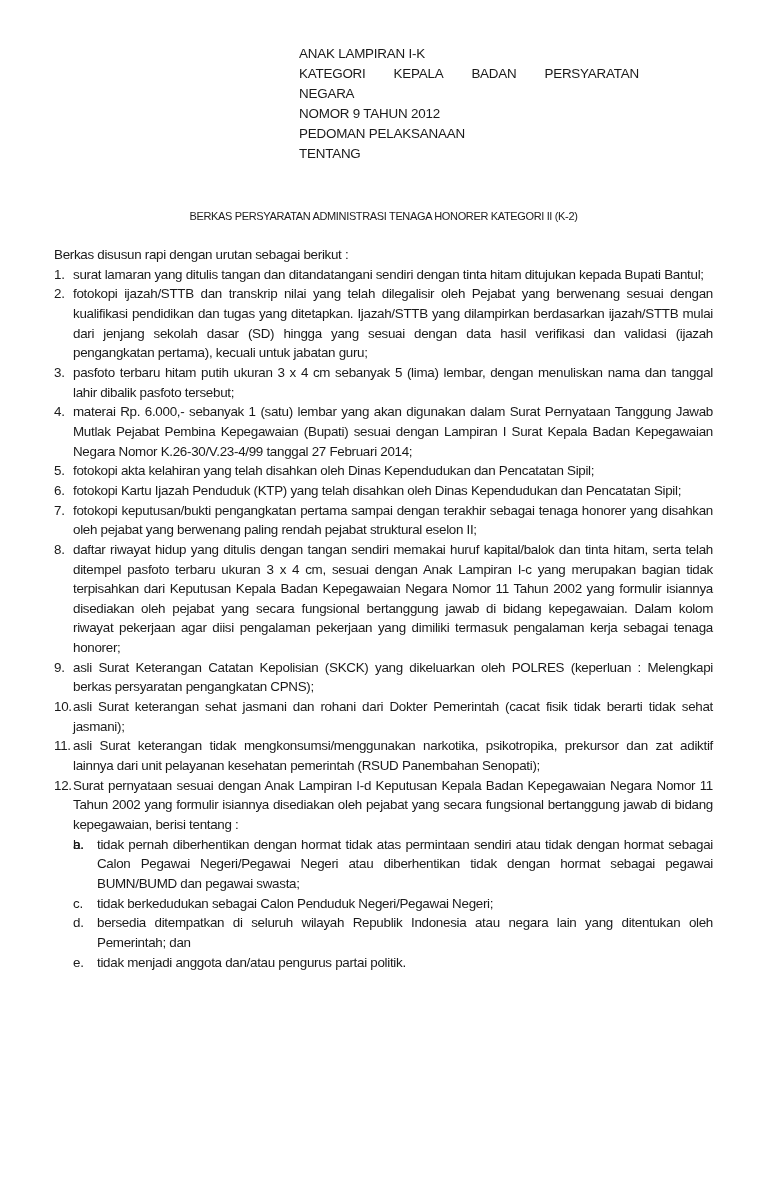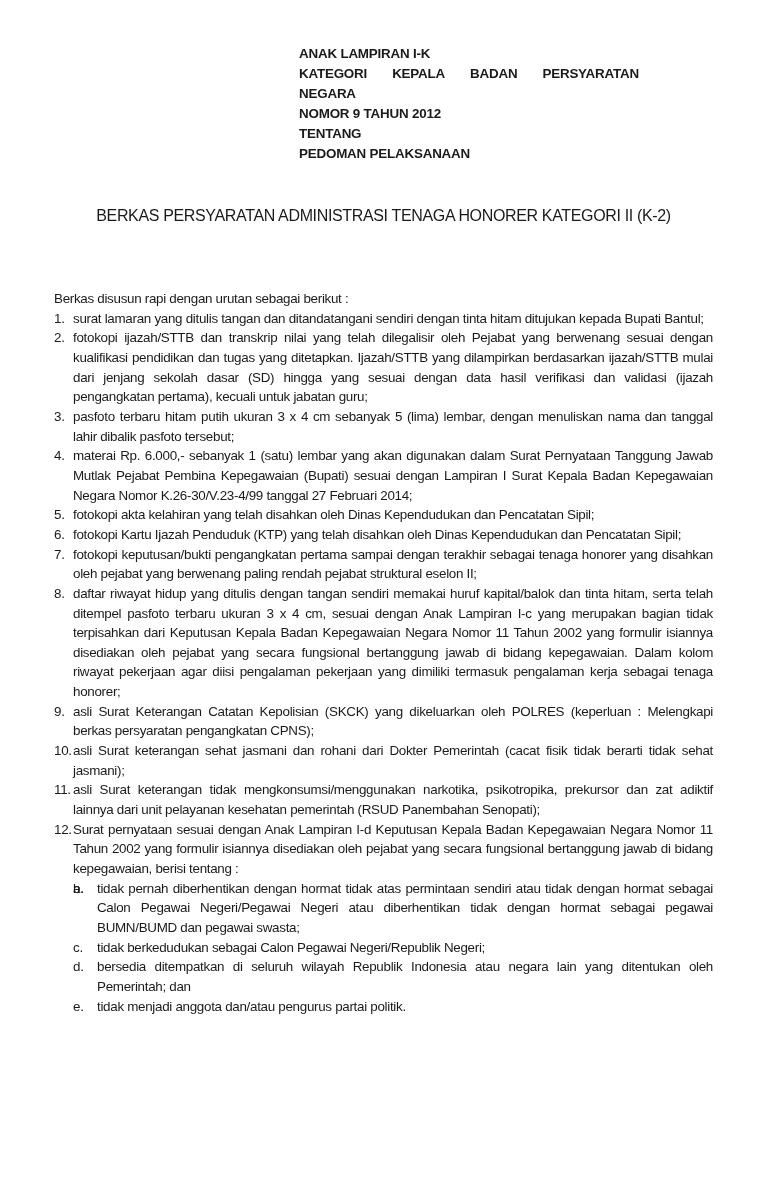--- a/index.html
+++ b/index.html
@@ -22,54 +22,52 @@
     background: #ffffff;
   }
   .header-block {
     position: absolute;
     left: 299px;
     top: 44px;
     width: 340px;
     font-size: 13.4px;
     line-height: 20px;
     letter-spacing: -0.2px;
-    font-weight: bold;
   }
   .header-line {
     display: block;
     white-space: nowrap;
   }
   .header-line.justify {
     display: flex;
     justify-content: space-between;
     width: 340px;
   }
   .doc-title {
     position: absolute;
     left: 54px;
     width: 659px;
     top: 206px;
     text-align: center;
-    font-size: 16px;
+    font-size: 11px;
     line-height: 20px;
     letter-spacing: -0.35px;
     white-space: nowrap;
   }
   .body-block {
     position: absolute;
     left: 54px;
     top: 245px;
     width: 659px;
     font-size: 13.4px;
     line-height: 19.66px;
     letter-spacing: -0.3px;
   }
   .intro {
     display: block;
-    margin-top: 44px;
   }
   ol.main-list, ol.sub-list {
     list-style: none;
     margin: 0;
     padding: 0;
   }
   .main-item {
     position: relative;
     padding-left: 19px;
     text-align: justify;
@@ -102,22 +100,22 @@
   <div class="header-block">
     <span class="header-line">ANAK LAMPIRAN I-K</span>
     <span class="header-line justify">
       <span>KATEGORI</span>
       <span>KEPALA</span>
       <span>BADAN</span>
       <span>PERSYARATAN</span>
     </span>
     <span class="header-line">NEGARA</span>
     <span class="header-line">NOMOR 9 TAHUN 2012</span>
+    <span class="header-line">PEDOMAN PELAKSANAAN</span>
     <span class="header-line">TENTANG</span>
-    <span class="header-line">PEDOMAN PELAKSANAAN</span>
   </div>
 
   <div class="doc-title">BERKAS PERSYARATAN ADMINISTRASI TENAGA HONORER KATEGORI II (K-2)</div>
 
   <div class="body-block">
     <span class="intro">Berkas disusun rapi dengan urutan sebagai berikut :</span>
 
     <ol class="main-list">
       <li class="main-item"><span class="num">1.</span><span class="item-text">surat lamaran yang ditulis tangan dan ditandatangani sendiri dengan tinta hitam ditujukan kepada Bupati Bantul;</span></li>
       <li class="main-item"><span class="num">2.</span><span class="item-text">fotokopi ijazah/STTB dan transkrip nilai yang telah dilegalisir oleh Pejabat yang berwenang sesuai dengan kualifikasi pendidikan dan tugas yang ditetapkan. Ijazah/STTB yang dilampirkan berdasarkan ijazah/STTB mulai dari jenjang sekolah dasar (SD) hingga yang sesuai dengan data hasil verifikasi dan validasi (ijazah pengangkatan pertama), kecuali untuk jabatan guru;</span></li>
@@ -129,19 +127,19 @@
       <li class="main-item"><span class="num">8.</span><span class="item-text">daftar riwayat hidup yang ditulis dengan tangan sendiri memakai huruf kapital/balok dan tinta hitam, serta telah ditempel pasfoto terbaru ukuran 3 x 4 cm, sesuai dengan Anak Lampiran I-c yang merupakan bagian tidak terpisahkan dari Keputusan Kepala Badan Kepegawaian Negara Nomor 11 Tahun 2002 yang formulir isiannya disediakan oleh pejabat yang secara fungsional bertanggung jawab di bidang kepegawaian. Dalam kolom riwayat pekerjaan agar diisi pengalaman pekerjaan yang dimiliki termasuk pengalaman kerja sebagai tenaga honorer;</span></li>
       <li class="main-item"><span class="num">9.</span><span class="item-text">asli Surat Keterangan Catatan Kepolisian (SKCK) yang dikeluarkan oleh POLRES (keperluan : Melengkapi berkas persyaratan pengangkatan CPNS);</span></li>
       <li class="main-item"><span class="num">10.</span><span class="item-text">asli Surat keterangan sehat jasmani dan rohani dari Dokter Pemerintah (cacat fisik tidak berarti tidak sehat jasmani);</span></li>
       <li class="main-item"><span class="num">11.</span><span class="item-text">asli Surat keterangan tidak mengkonsumsi/menggunakan narkotika, psikotropika, prekursor dan zat adiktif lainnya dari unit pelayanan kesehatan pemerintah (RSUD Panembahan Senopati);</span></li>
       <li class="main-item"><span class="num">12.</span><span class="item-text">Surat pernyataan sesuai dengan Anak Lampiran I-d Keputusan Kepala Badan Kepegawaian Negara Nomor 11 Tahun 2002 yang formulir isiannya disediakan oleh pejabat yang secara fungsional bertanggung jawab di bidang kepegawaian, berisi tentang :</span></li>
     </ol>
 
     <ol class="sub-list">
       <li class="sub-item"><span class="num">a.</span></li>
       <li class="sub-item"><span class="num">b.</span><span class="item-text">tidak pernah diberhentikan dengan hormat tidak atas permintaan sendiri atau tidak dengan hormat sebagai Calon Pegawai Negeri/Pegawai Negeri atau diberhentikan tidak dengan hormat sebagai pegawai BUMN/BUMD dan pegawai swasta;</span></li>
-      <li class="sub-item"><span class="num">c.</span><span class="item-text">tidak berkedudukan sebagai Calon Pegawai Negeri/Republik Negeri;</span></li>
+      <li class="sub-item"><span class="num">c.</span><span class="item-text">tidak berkedudukan sebagai Calon Penduduk Negeri/Pegawai Negeri;</span></li>
       <li class="sub-item"><span class="num">d.</span><span class="item-text">bersedia ditempatkan di seluruh wilayah Republik Indonesia atau negara lain yang ditentukan oleh Pemerintah; dan</span></li>
       <li class="sub-item"><span class="num">e.</span><span class="item-text">tidak menjadi anggota dan/atau pengurus partai politik.</span></li>
     </ol>
   </div>
 
 </div>
 
 </body></html>

